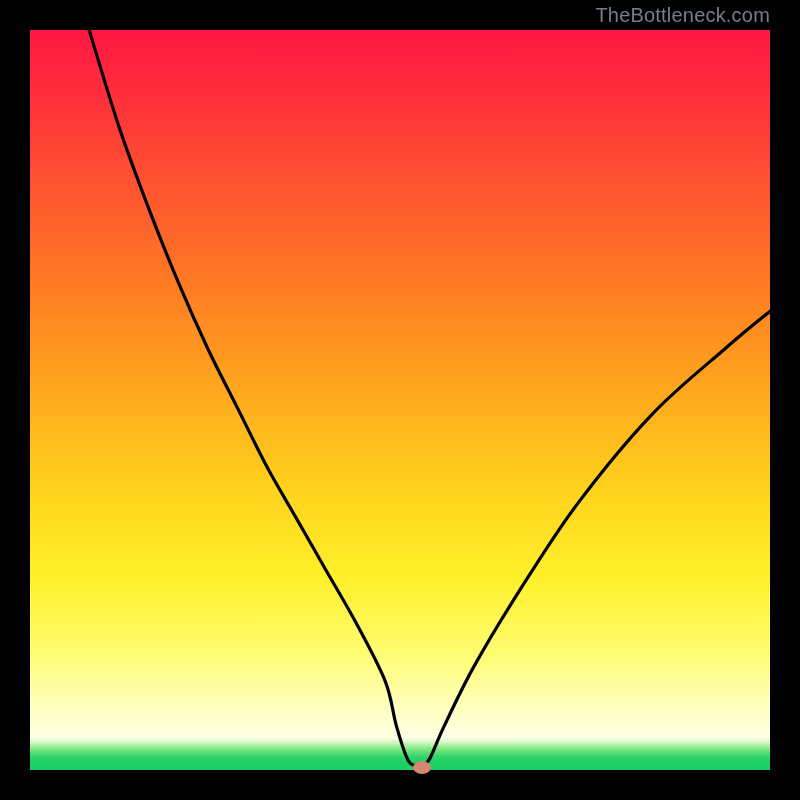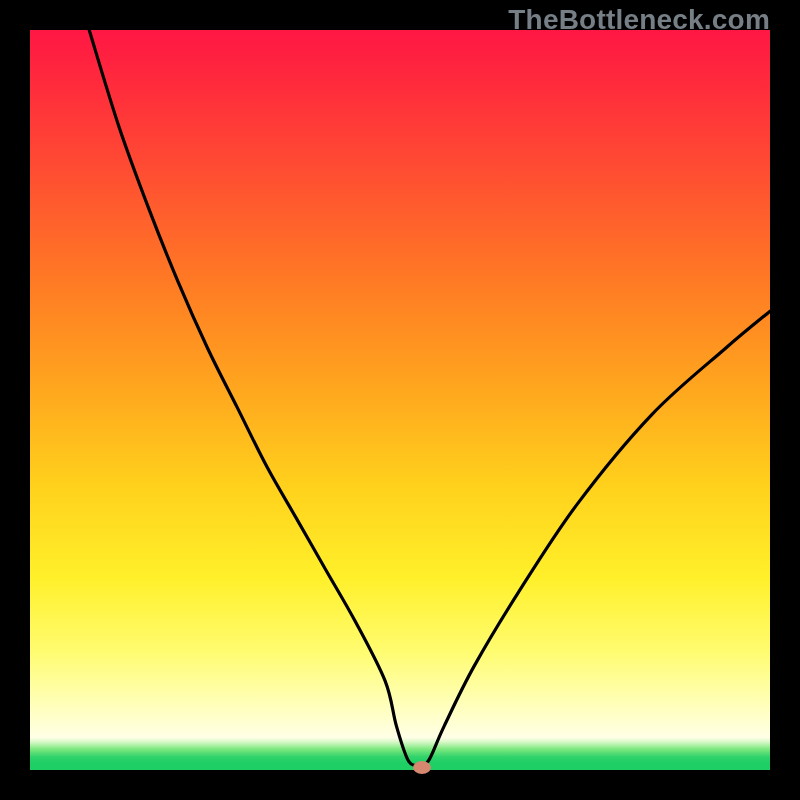--- a/index.html
+++ b/index.html
@@ -41,23 +41,23 @@
       #33d36b 98.2%,
       #1ecf66 99%,
       #1ecf66 100%
     );
   }
   .watermark {
     position: absolute;
     top: 4px;
     right: 30px;
     color: #777f86;
-    font-size: 28px;
+    font-size: 20px;
     letter-spacing: 0.2px;
-    font-weight: 700;
+    font-weight: 400;
     user-select: none;
   }
   svg.curve {
     position: absolute;
     left: 0;
     top: 0;
     width: 740px;
     height: 740px;
     overflow: visible;
   }

